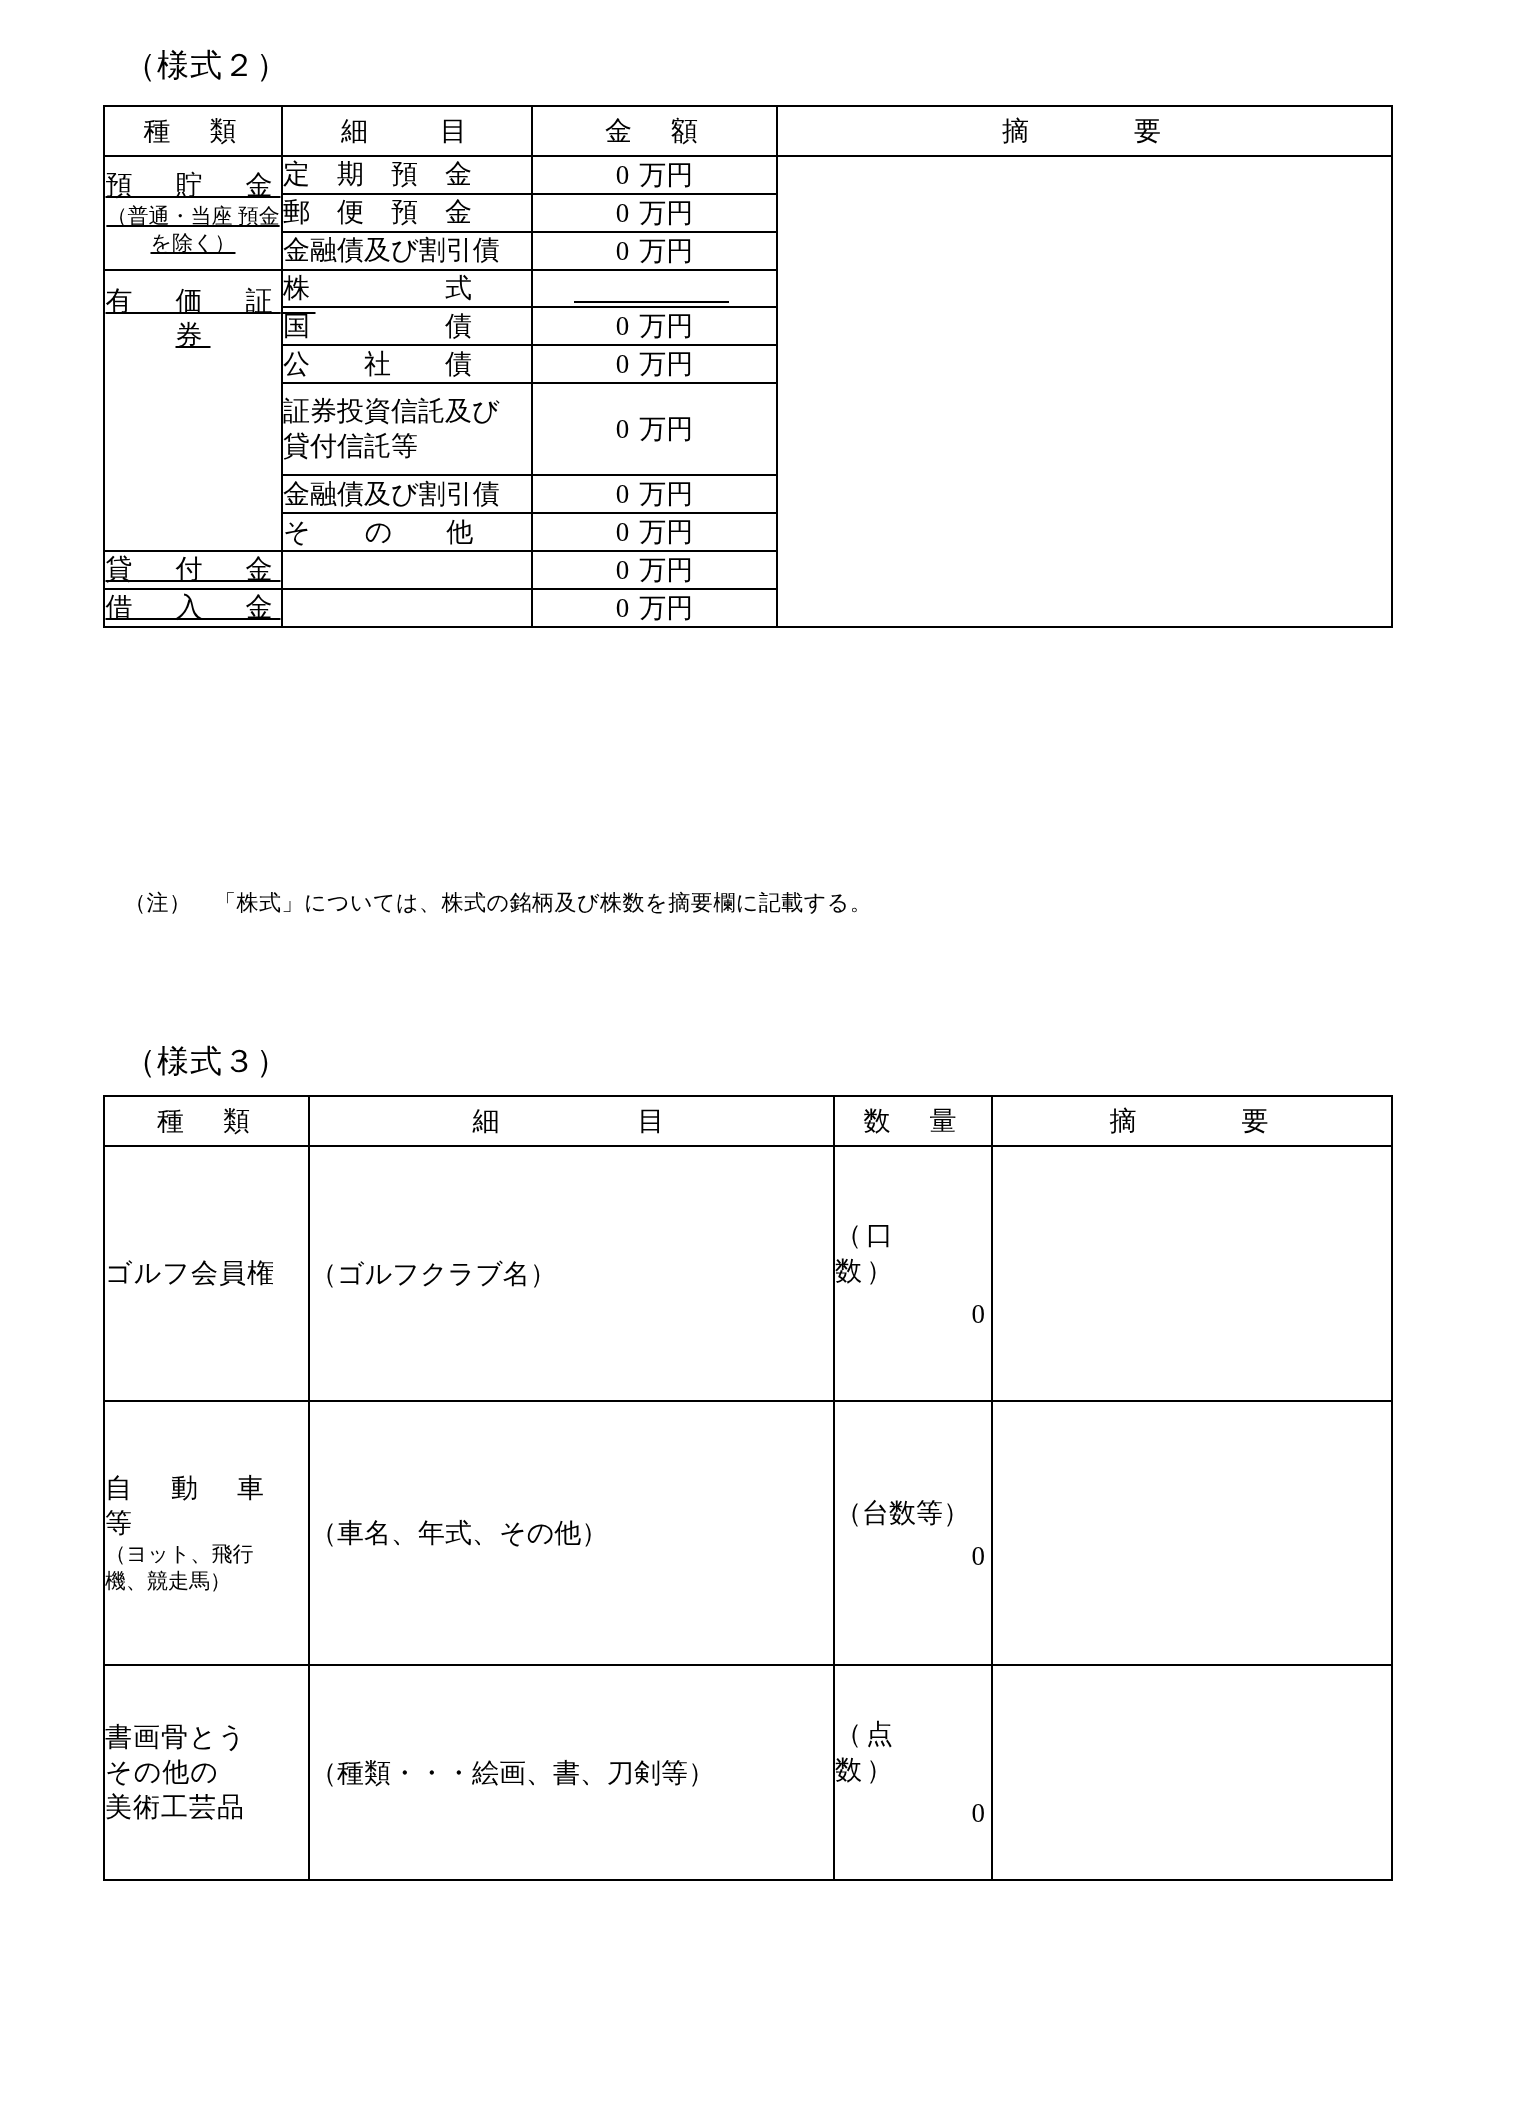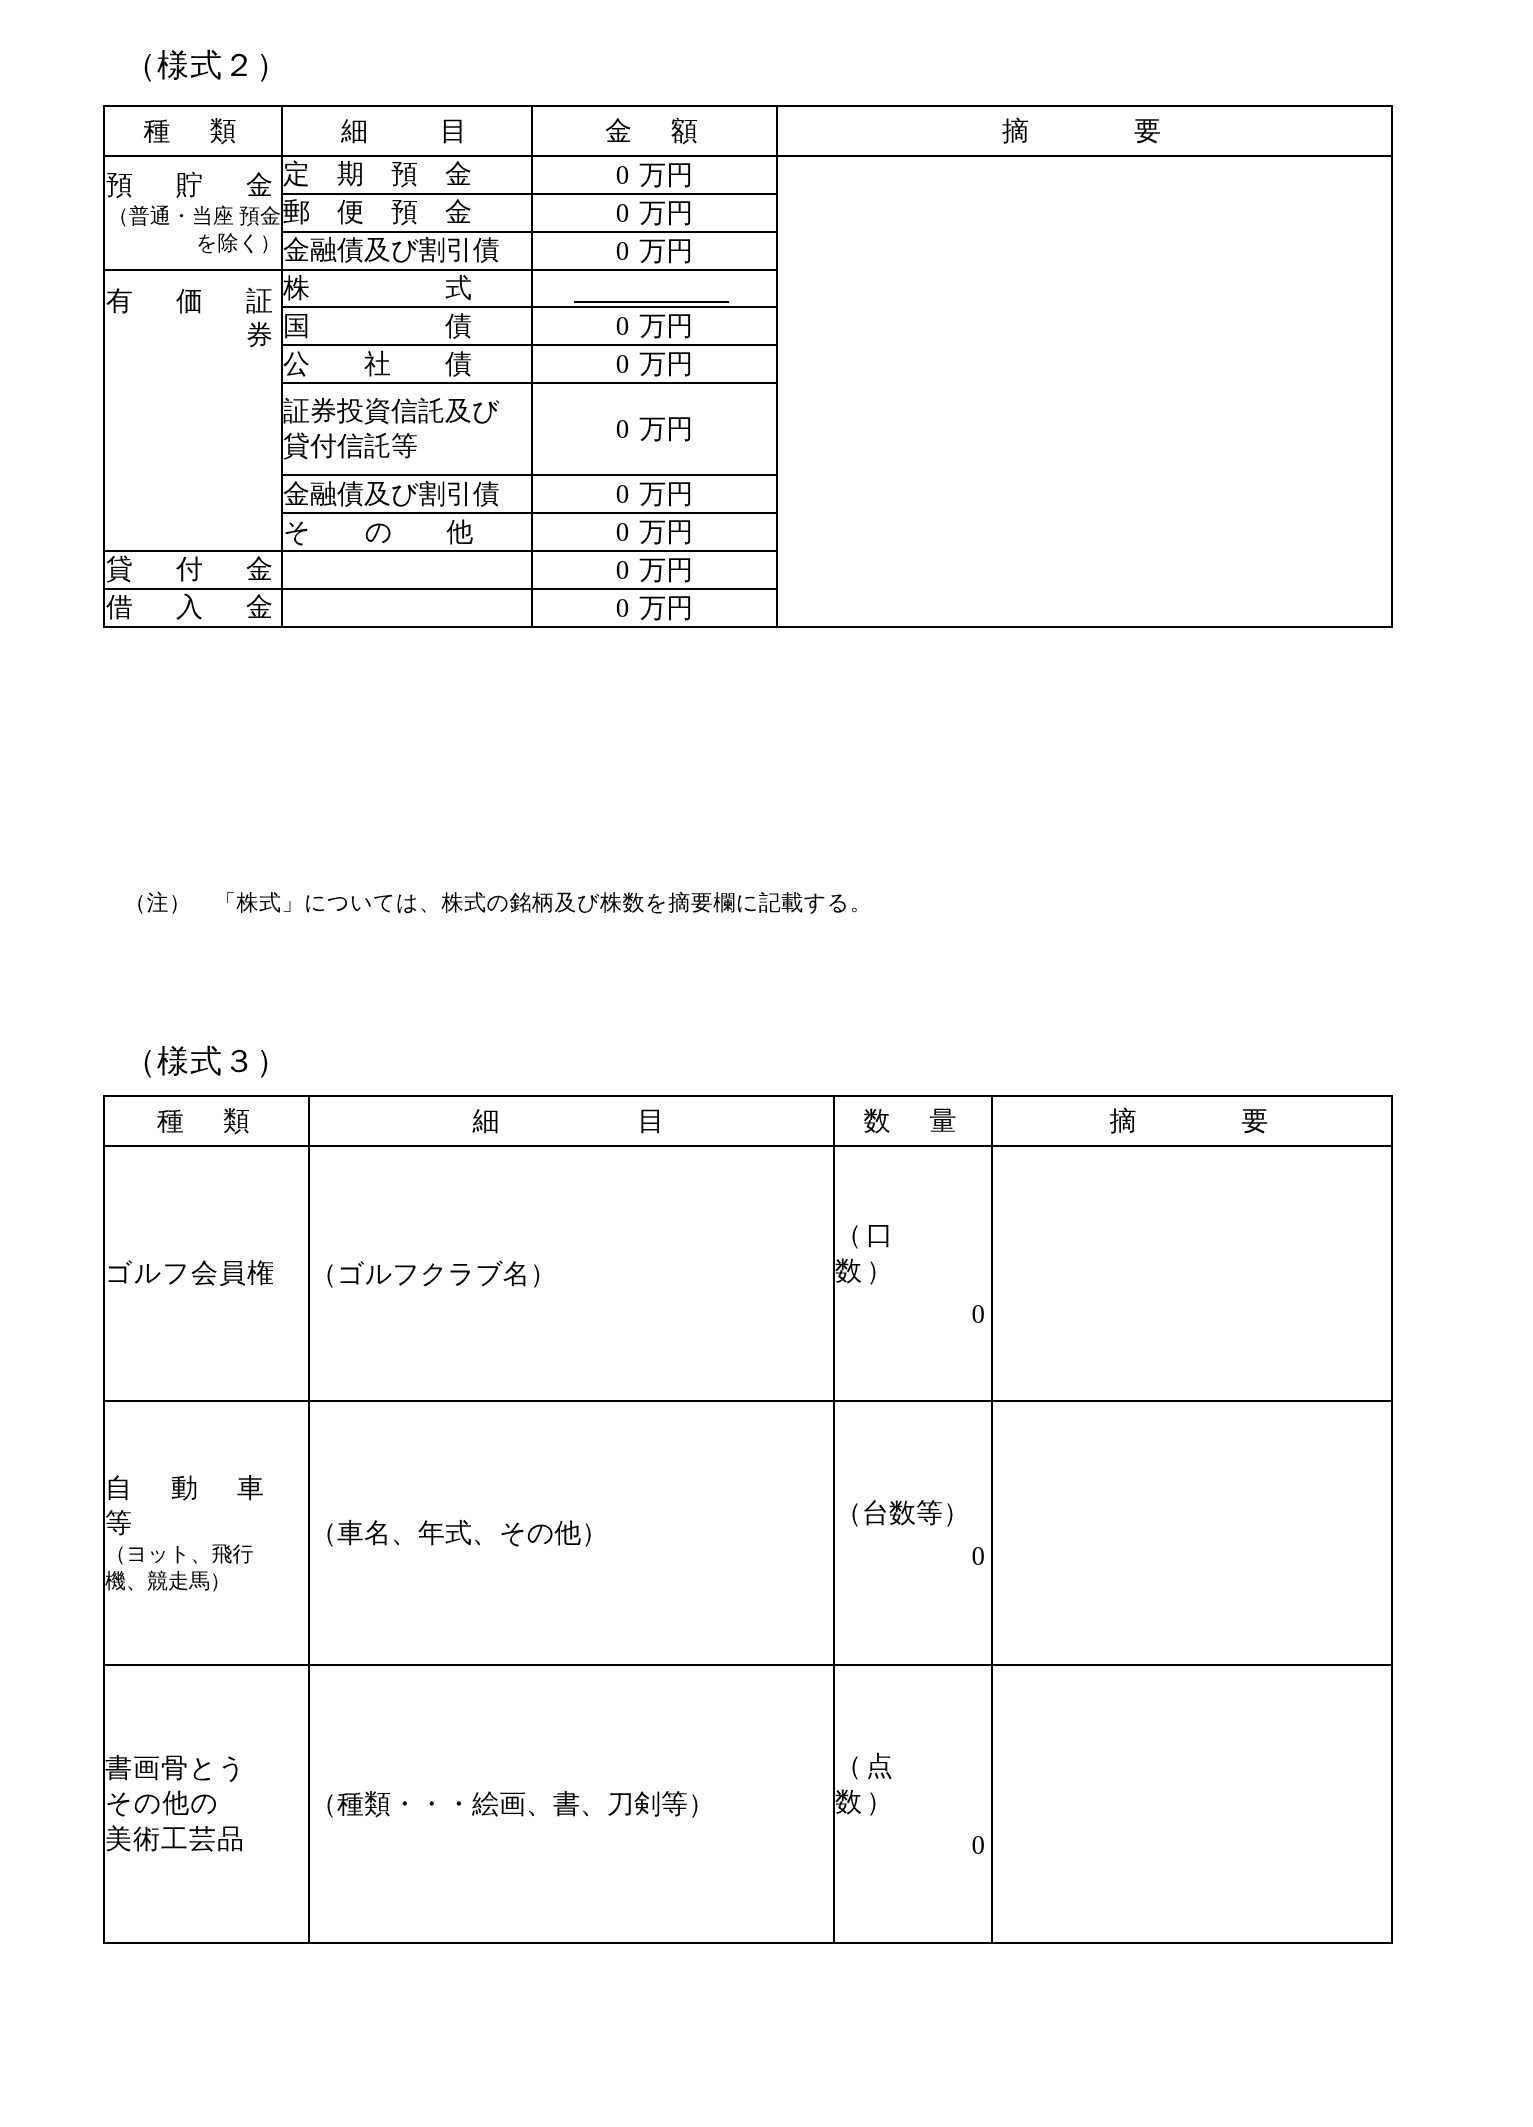--- a/index.html
+++ b/index.html
@@ -48,23 +48,24 @@
     top: 105px;
     width: 1288px;
   }
   .hdr {
     text-align: center;
     height: 48px;
     font-size: 27px;
     letter-spacing: 6px;
   }
   .cat-cell {
-    text-align: right;
+    text-align: center;
     padding: 4px 6px;
     line-height: 1.25;
+    text-decoration: underline;
   }
   .cat-main {
     font-size: 27px;
     letter-spacing: 8px;
     display: block;
   }
   .cat-sub {
     font-size: 21px;
     letter-spacing: 0px;
     display: block;
@@ -280,21 +281,21 @@
           <span class="cat3-sub" style="white-space:pre-line;">（ヨット、飛行
 機、競走馬）</span>
         </td>
         <td class="detail3-cell">（車名、年式、その他）</td>
         <td class="qty-cell">
           <span class="qty-head" style="letter-spacing:0px;">（台数等）</span>
           <span class="qty-val">0</span>
         </td>
         <td class="remark-cell"></td>
       </tr>
-      <tr style="height:278px;margin-top:37px;">
+      <tr style="height:215px;margin-top:37px;">
         <td class="cat3-cell">
           <span class="cat3-main" style="white-space:pre-line;">書画骨とう
 その他の
 美術工芸品</span>
         </td>
         <td class="detail3-cell">（種類・・・絵画、書、刀剣等）</td>
         <td class="qty-cell">
           <span class="qty-head">（点　　数）</span>
           <span class="qty-val">0</span>
         </td>

